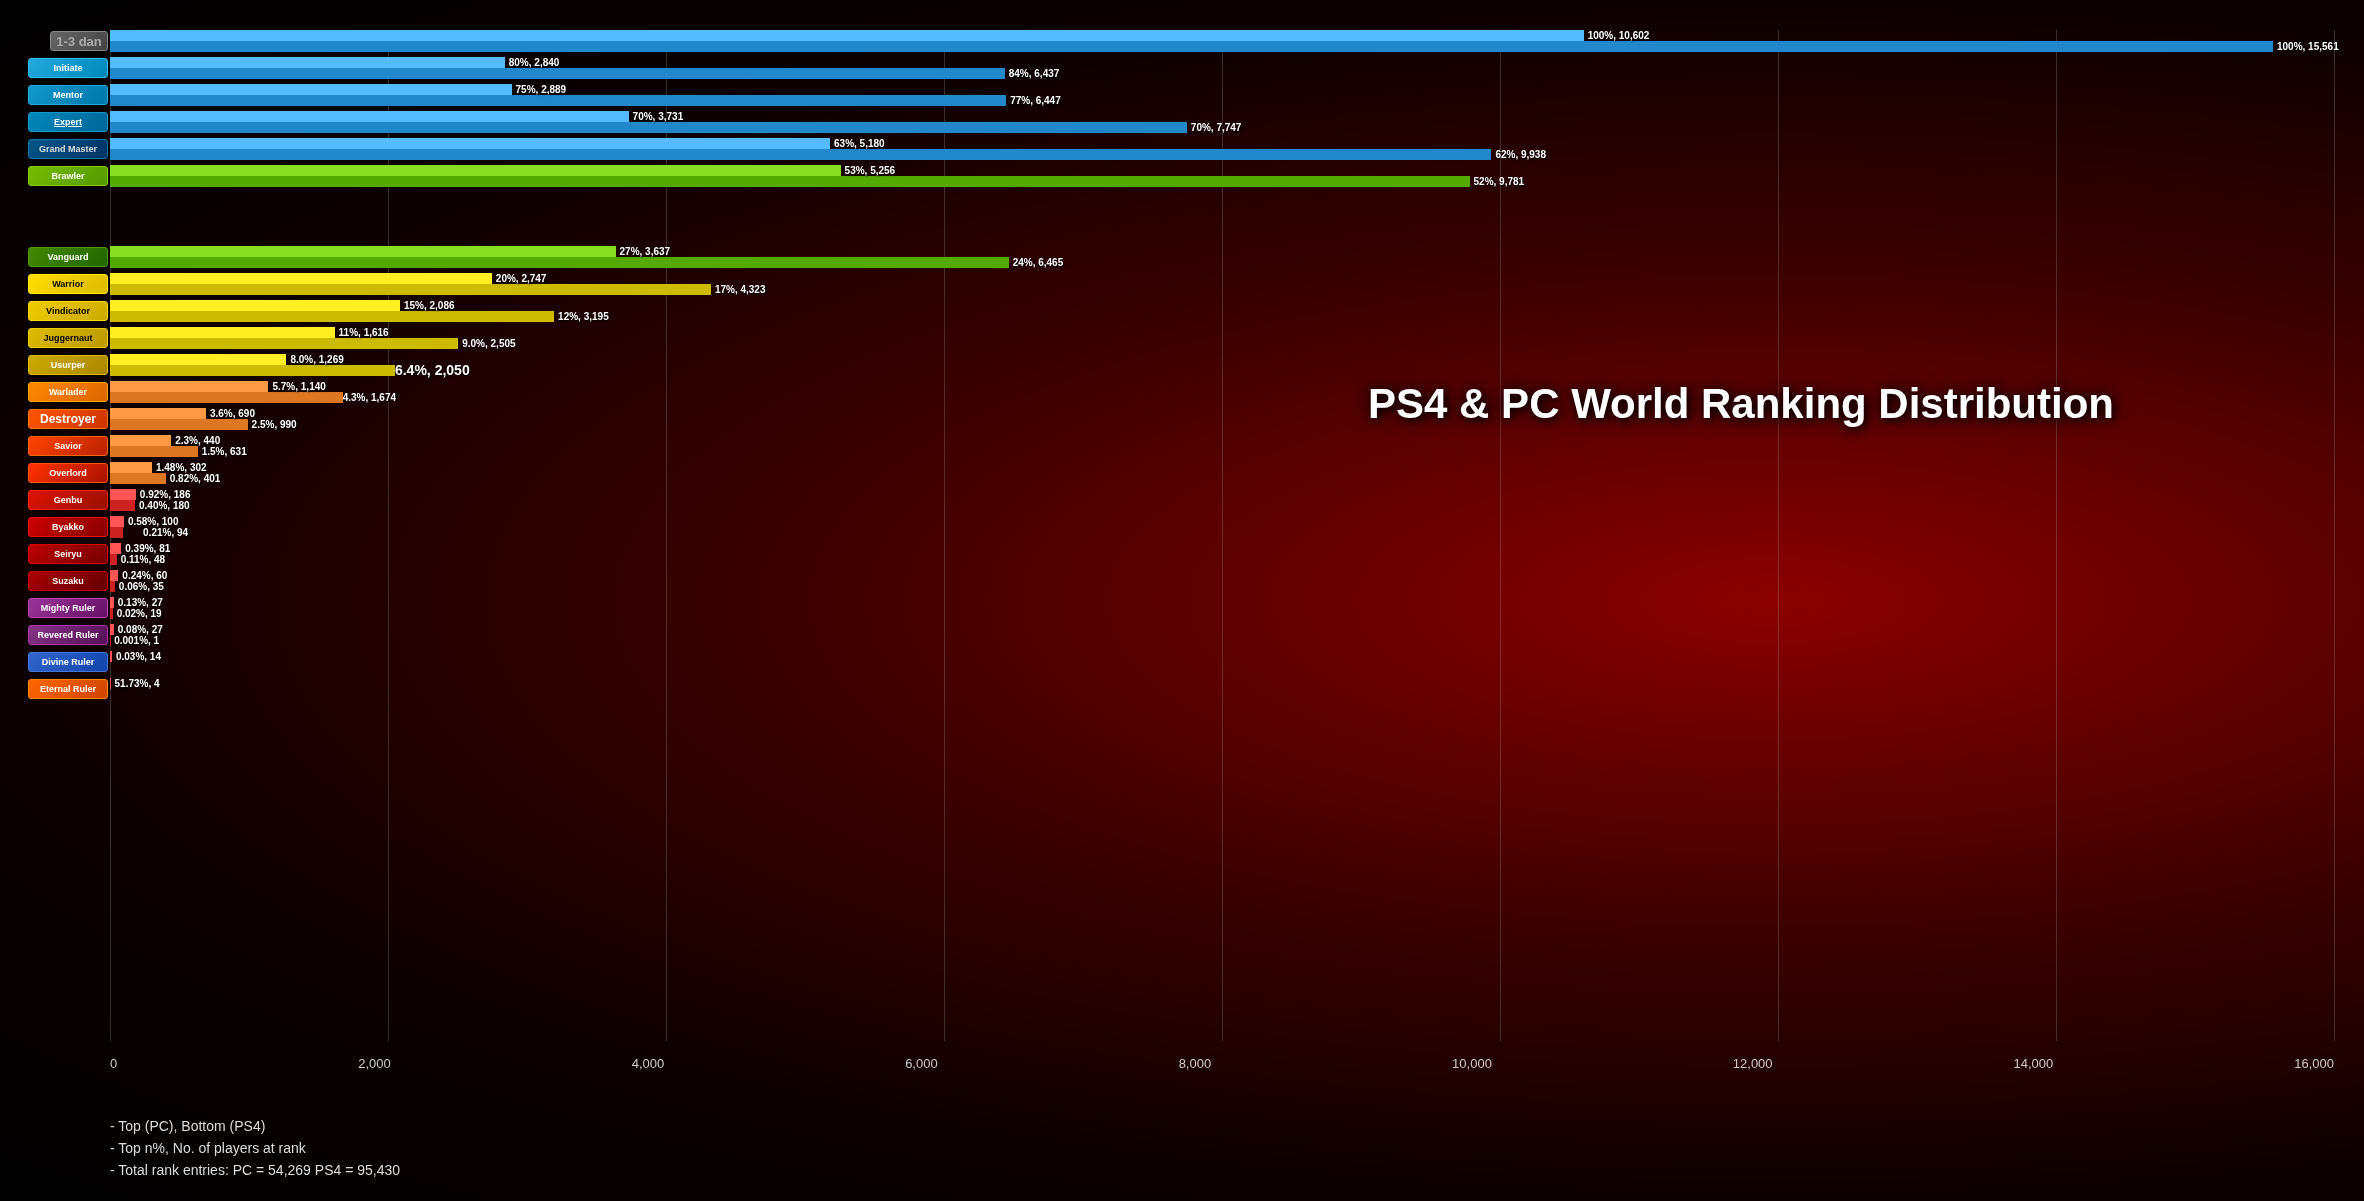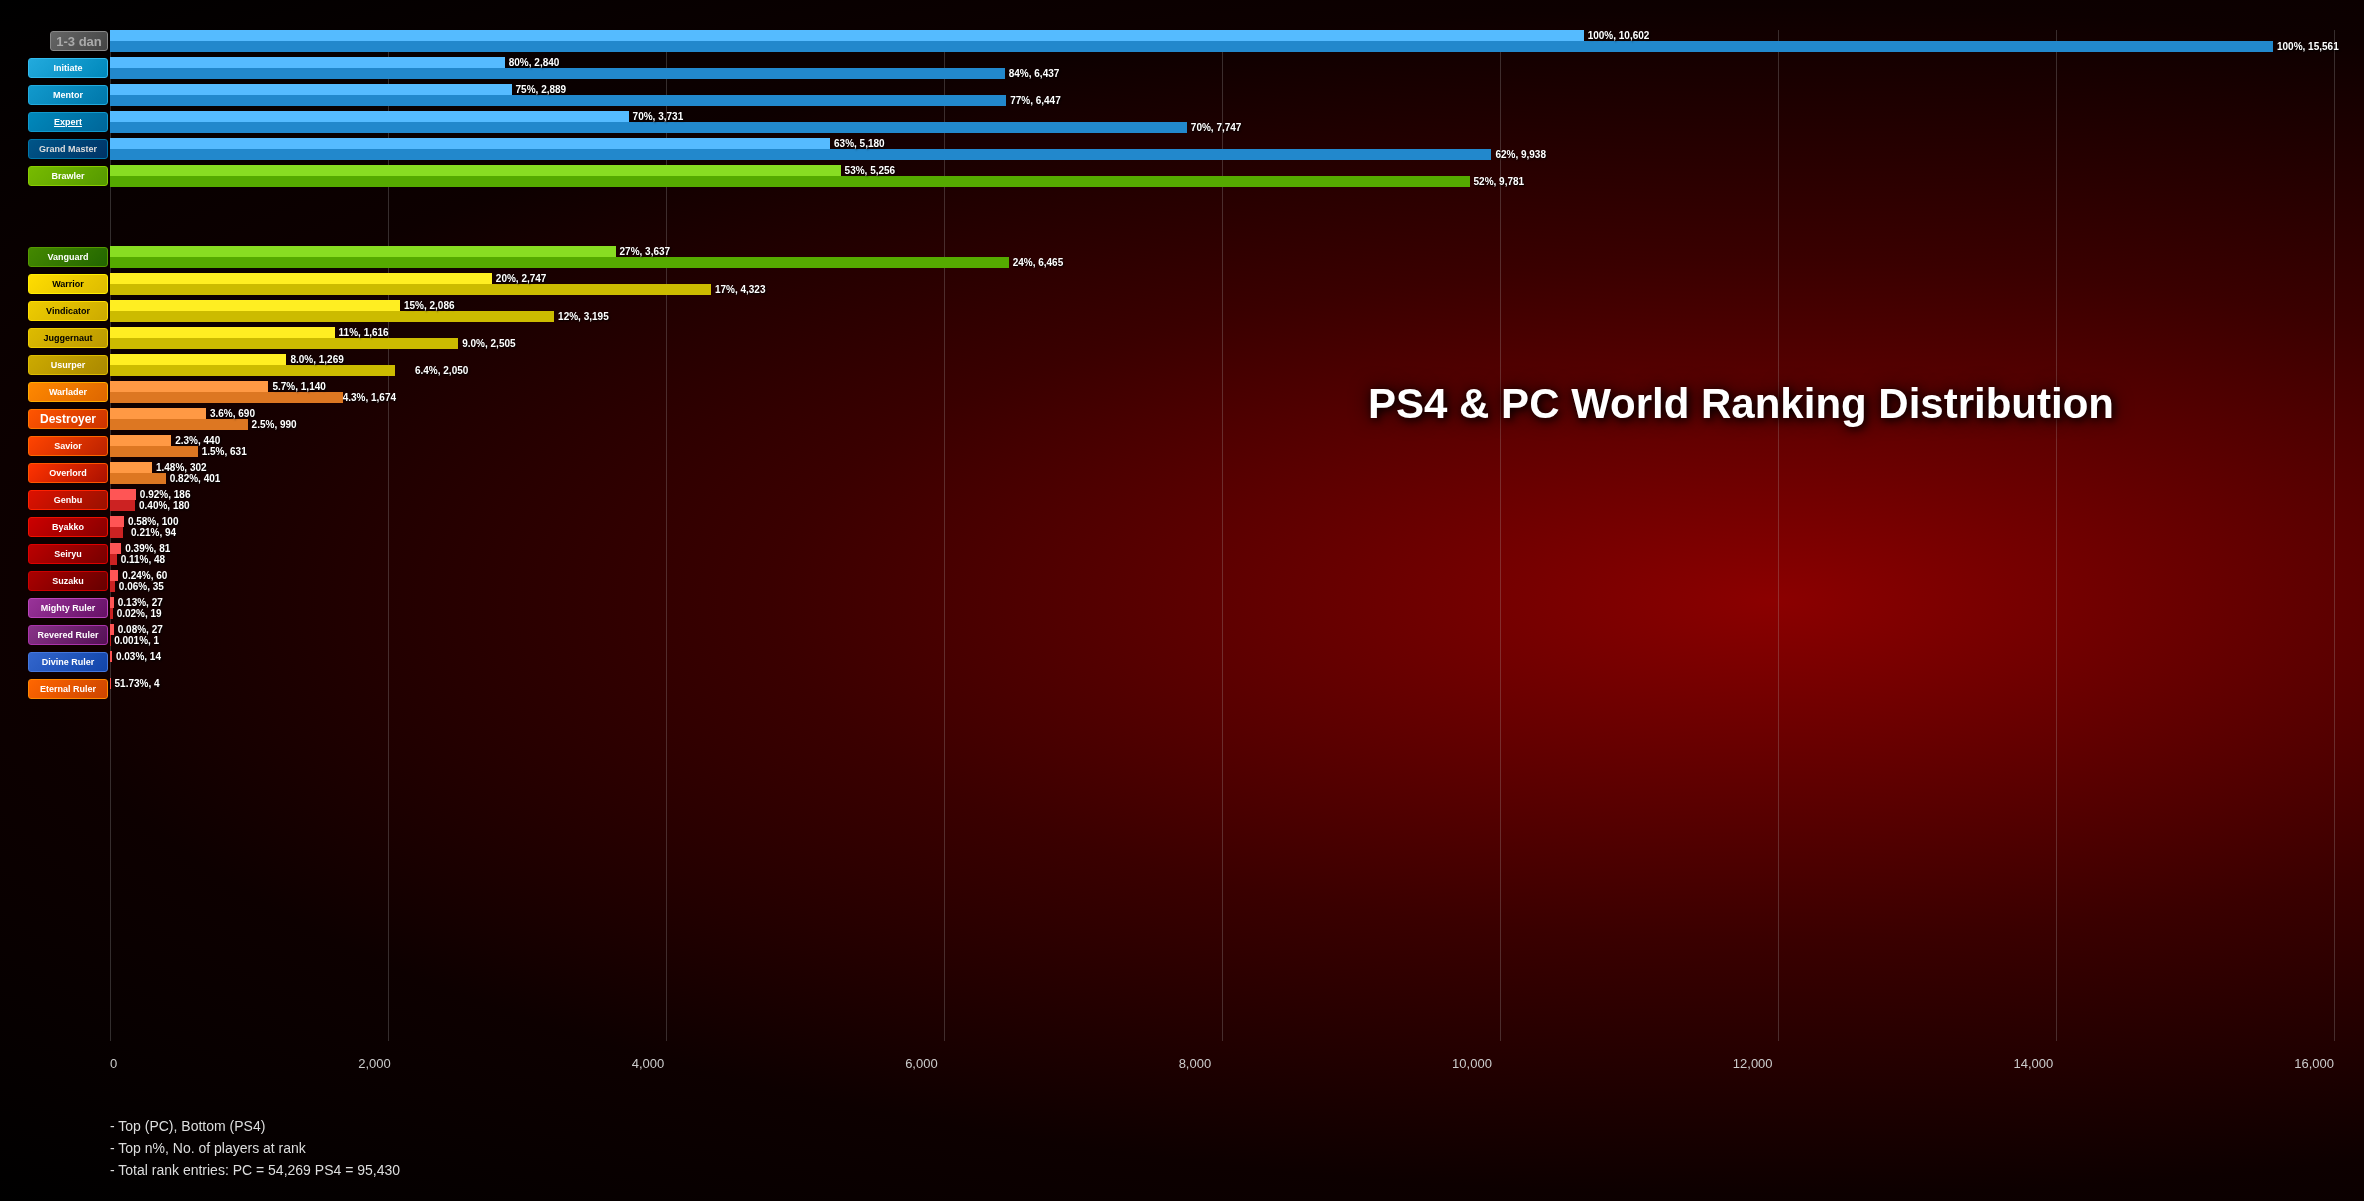--- a/index.html
+++ b/index.html
@@ -238,21 +238,21 @@
           <div class="bar-pc" style="width: 10.1%; background: rgb(255, 238, 34); max-width: 100%;"></div>
           <div class="bar-ps4" style="width: 15.6562%; background: rgb(204, 187, 0); max-width: 100%;"></div>
           <div class="bar-label bar-label-pc" style="left: 10.1%; padding-left: 4px; color: rgb(255, 255, 255); font-size: 10px;">11%, 1,616</div>
           <div class="bar-label bar-label-ps4" style="left: 15.6562%; padding-left: 4px; color: rgb(255, 255, 255); font-size: 10px;">9.0%, 2,505</div>
         </div>
         <div class="bar-row" style="top: 324px;">
           <div class="rank-badge" style="background: linear-gradient(135deg, rgb(204, 170, 0), rgb(170, 136, 0)); border: 1px solid rgb(221, 187, 0); color: rgb(255, 255, 255); font-size: 9px; width: 80px; height: 20px;">Usurper</div>
           <div class="bar-pc" style="width: 7.93125%; background: rgb(255, 238, 34); max-width: 100%;"></div>
           <div class="bar-ps4" style="width: 12.8125%; background: rgb(204, 187, 0); max-width: 100%;"></div>
           <div class="bar-label bar-label-pc" style="left: 7.93125%; padding-left: 4px; color: rgb(255, 255, 255); font-size: 10px;">8.0%, 1,269</div>
-          <div class="bar-label bar-label-ps4" style="left: 12.8125%; padding-left: 20px; color: rgb(255, 255, 255); font-size: 10px;">6.4%, 2,050</div>
+          <div class="bar-label bar-label-ps4" style="left: 12.8125%; padding-left: 0; color: rgb(255, 255, 255); font-size: 14px;">6.4%, 2,050</div>
         </div>
         <div class="bar-row" style="top: 351px;">
           <div class="rank-badge" style="background: linear-gradient(135deg, rgb(255, 136, 0), rgb(221, 102, 0)); border: 1px solid rgb(255, 170, 0); color: rgb(255, 255, 255); font-size: 9px; width: 80px; height: 20px;">Warlader</div>
           <div class="bar-pc" style="width: 7.125%; background: rgb(255, 153, 68); max-width: 100%;"></div>
           <div class="bar-ps4" style="width: 10.4625%; background: rgb(221, 119, 34); max-width: 100%;"></div>
           <div class="bar-label bar-label-pc" style="left: 7.125%; padding-left: 4px; color: rgb(255, 255, 255); font-size: 10px;">5.7%, 1,140</div>
           <div class="bar-label bar-label-ps4" style="left: 10.4625%; color: rgb(255, 255, 255); font-size: 10px;">4.3%, 1,674</div>
         </div>
         <div class="bar-row" style="top: 378px;">
           <div class="rank-badge" style="background: linear-gradient(135deg, rgb(255, 85, 0), rgb(204, 51, 0)); border: 1px solid rgb(255, 119, 0); color: rgb(255, 255, 255); font-size: 12px; width: 80px; height: 20px;">Destroyer</div>
@@ -280,21 +280,21 @@
           <div class="bar-pc" style="width: 1.1625%; background: rgb(255, 85, 85); max-width: 100%;"></div>
           <div class="bar-ps4" style="width: 1.125%; background: rgb(204, 34, 34); max-width: 100%;"></div>
           <div class="bar-label bar-label-pc" style="left: 1.1625%; padding-left: 4px; color: rgb(255, 255, 255); font-size: 10px;">0.92%, 186</div>
           <div class="bar-label bar-label-ps4" style="left: 1.125%; padding-left: 4px; color: rgb(255, 255, 255); font-size: 10px;">0.40%, 180</div>
         </div>
         <div class="bar-row" style="top: 486px;">
           <div class="rank-badge" style="background: linear-gradient(135deg, rgb(204, 0, 0), rgb(136, 0, 0)); border: 1px solid rgb(238, 17, 0); color: rgb(255, 255, 255); font-size: 9px; width: 80px; height: 20px;">Byakko</div>
           <div class="bar-pc" style="width: 0.625%; background: rgb(255, 85, 85); max-width: 100%;"></div>
           <div class="bar-ps4" style="width: 0.5875%; background: rgb(204, 34, 34); max-width: 100%;"></div>
           <div class="bar-label bar-label-pc" style="left: 0.625%; padding-left: 4px; color: rgb(255, 255, 255); font-size: 10px;">0.58%, 100</div>
-          <div class="bar-label bar-label-ps4" style="left: 0.5875%; padding-left: 8px; color: rgb(255, 255, 255); font-size: 10px;">0.21%, 94</div>
+          <div class="bar-label bar-label-ps4" style="left: 0.5875%; padding-left: 20px; color: rgb(255, 255, 255); font-size: 10px;">0.21%, 94</div>
         </div>
         <div class="bar-row" style="top: 513px;">
           <div class="rank-badge" style="background: linear-gradient(135deg, rgb(187, 0, 0), rgb(119, 0, 0)); border: 1px solid rgb(221, 0, 0); color: rgb(255, 255, 255); font-size: 9px; width: 80px; height: 20px;">Seiryu</div>
           <div class="bar-pc" style="width: 0.50625%; background: rgb(255, 85, 85); max-width: 100%;"></div>
           <div class="bar-ps4" style="width: 0.3%; background: rgb(204, 34, 34); max-width: 100%;"></div>
           <div class="bar-label bar-label-pc" style="left: 0.50625%; padding-left: 4px; color: rgb(255, 255, 255); font-size: 10px;">0.39%, 81</div>
           <div class="bar-label bar-label-ps4" style="left: 0.3%; padding-left: 4px; color: rgb(255, 255, 255); font-size: 10px;">0.11%, 48</div>
         </div>
         <div class="bar-row" style="top: 540px;">
           <div class="rank-badge" style="background: linear-gradient(135deg, rgb(170, 0, 0), rgb(102, 0, 0)); border: 1px solid rgb(204, 0, 0); color: rgb(255, 255, 255); font-size: 9px; width: 80px; height: 20px;">Suzaku</div>

